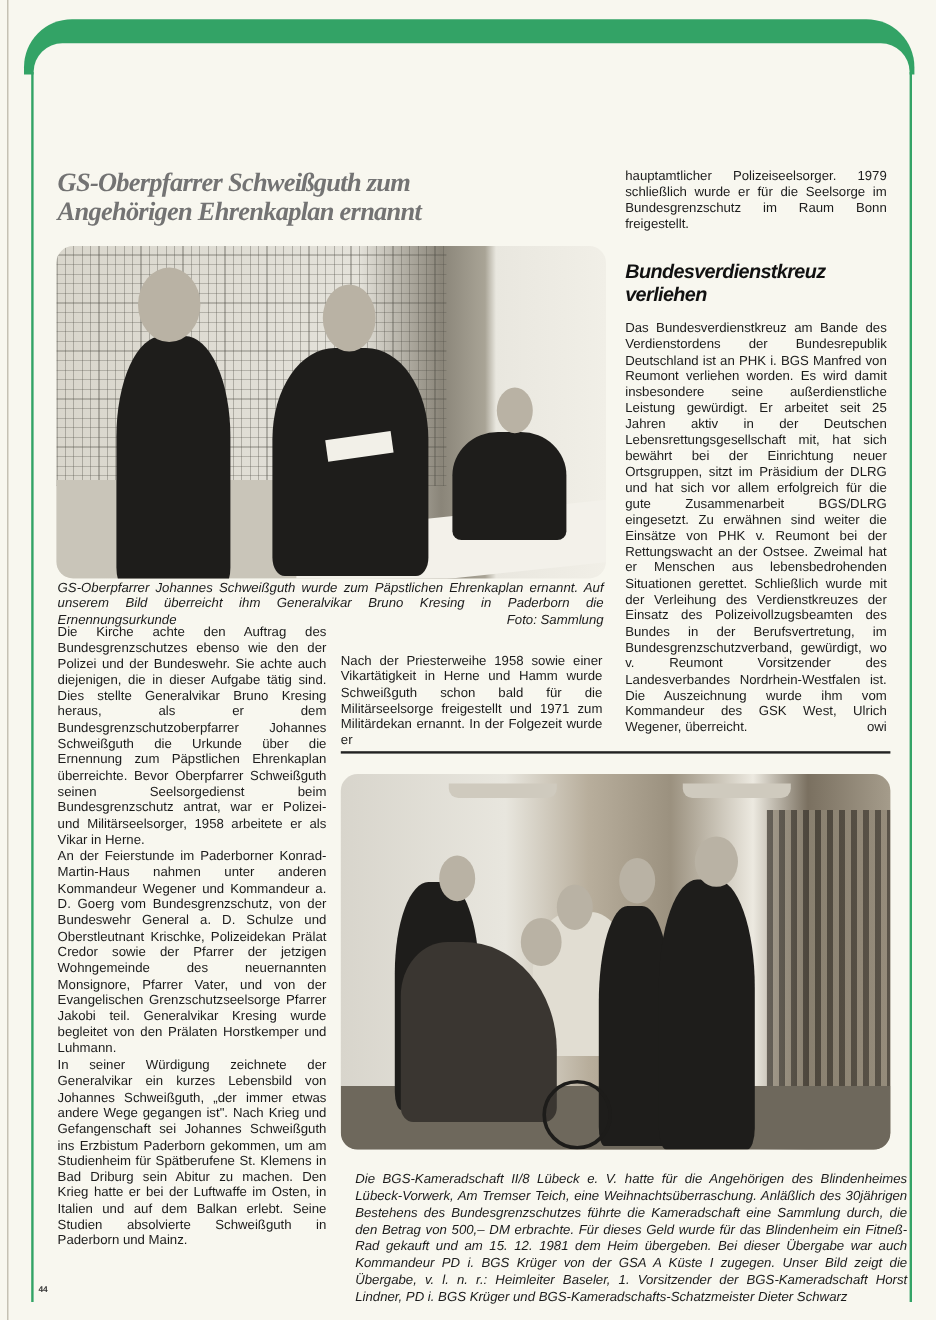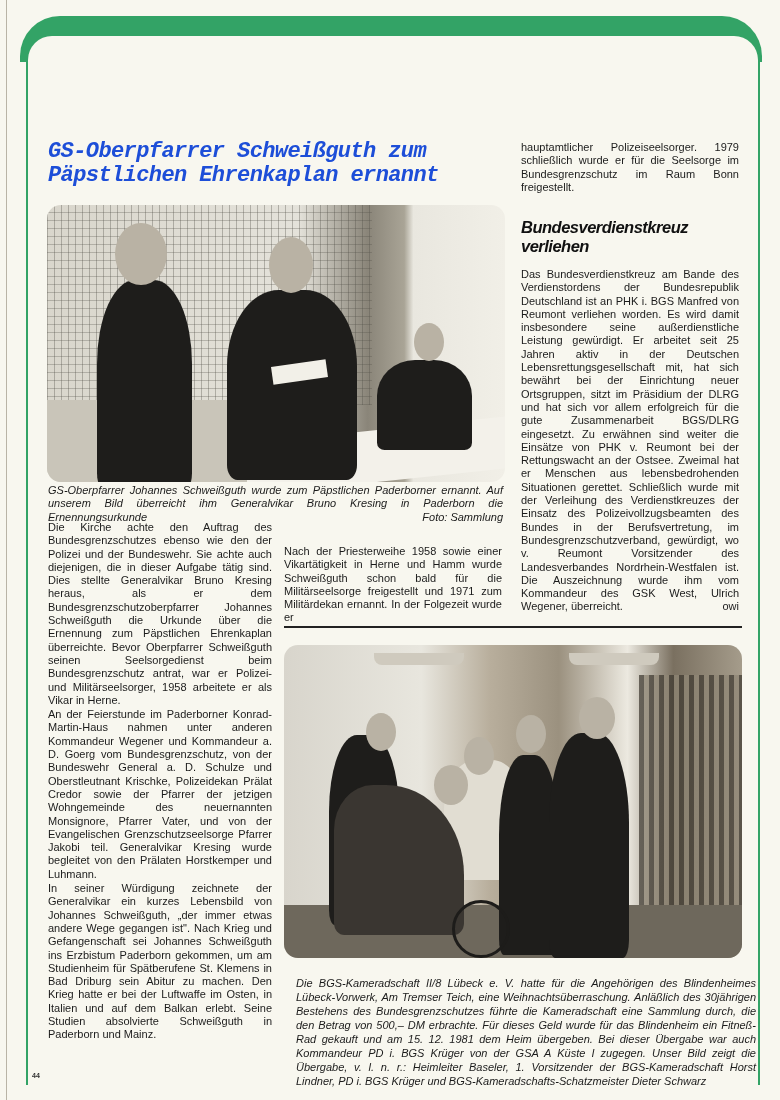--- a/index.html
+++ b/index.html
@@ -26,22 +26,22 @@
     position: absolute; left: 758px; top: 60px; width: 2px; height: 1025px;
     background: #33a366;
   }
   .frame-cover {
     position: absolute; left: 28px; top: 36px; width: 730px; height: 60px;
     background: #f8f7ef; border-radius: 24px 24px 0 0;
   }
 
   .headline {
     position: absolute; left: 48px; top: 140px; width: 440px;
-    font-family: Liberation Mono, monospace; font-weight: bold; font-style: italic;
-    font-size: 22px; line-height: 24px; letter-spacing: -0.6px; color: #1d4ed8;
+    font-family: Liberation Serif, serif; font-weight: bold; font-style: italic;
+    font-size: 22px; line-height: 24px; letter-spacing: -0.6px; color: #737373;
     margin: 0;
   }
   .subhead {
     position: absolute; left: 521px; top: 218px; width: 230px;
     font-family: Liberation Sans, sans-serif; font-weight: bold; font-style: italic;
     font-size: 16.5px; line-height: 19px; letter-spacing: -0.5px; color: #111; margin: 0;
   }
   .col {
     position: absolute; font-size: 11px; line-height: 13.3px;
     text-align: justify; hyphens: manual; color: #1b1b1b;
@@ -121,38 +121,38 @@
 
 <div class="page-edge"></div>
 
 <div class="frame-top"></div>
 <div class="frame-cover"></div>
 <div class="frame-left-line"></div>
 <div class="frame-right-line"></div>
 
 <h1 class="headline">
   <span>GS-Oberpfarrer Schweißguth zum</span><br>
-  <span>Päpstlichen Ehrenkaplan ernannt</span>
+  <span>Angehörigen Ehrenkaplan ernannt</span>
 </h1>
 
 <div class="photo1">
   <div class="grid"></div>
   <div class="sofa"></div>
   <div class="table"></div>
   <div class="person p1"></div>
   <div class="head h1"></div>
   <div class="person p2"></div>
   <div class="head h2"></div>
   <div class="paper"></div>
   <div class="person p3"></div>
   <div class="head h3"></div>
 </div>
 
 <p class="caption1">
-  <span>GS-Oberpfarrer Johannes Schweißguth wurde zum Päpstlichen Paderborner ernannt. Auf unserem Bild überreicht ihm Generalvikar Bruno Kresing in Paderborn die Ernennungsurkunde</span>
+  <span>GS-Oberpfarrer Johannes Schweißguth wurde zum Päpstlichen Ehrenkaplan ernannt. Auf unserem Bild überreicht ihm Generalvikar Bruno Kresing in Paderborn die Ernennungsurkunde</span>
   <span class="credit1">Foto: Sammlung</span>
 </p>
 
 <div class="col col-left">
   <p>Die Kirche achte den Auftrag des Bundesgrenzschutzes ebenso wie den der Polizei und der Bundeswehr. Sie achte auch diejenigen, die in dieser Aufgabe tätig sind. Dies stellte Generalvikar Bruno Kresing heraus, als er dem Bundesgrenzschutzoberpfarrer Johannes Schweißguth die Urkunde über die Ernennung zum Päpstlichen Ehrenkaplan überreichte. Bevor Oberpfarrer Schweißguth seinen Seelsorgedienst beim Bundesgrenzschutz antrat, war er Polizei- und Militärseelsorger, 1958 arbeitete er als Vikar in Herne.</p>
   <p>An der Feierstunde im Paderborner Konrad-Martin-Haus nahmen unter anderen Kommandeur Wegener und Kommandeur a. D. Goerg vom Bundesgrenzschutz, von der Bundeswehr General a. D. Schulze und Oberstleutnant Krischke, Polizeidekan Prälat Credor sowie der Pfarrer der jetzigen Wohngemeinde des neuernannten Monsignore, Pfarrer Vater, und von der Evangelischen Grenzschutzseelsorge Pfarrer Jakobi teil. Generalvikar Kresing wurde begleitet von den Prälaten Horstkemper und Luhmann.</p>
   <p>In seiner Würdigung zeichnete der Generalvikar ein kurzes Lebensbild von Johannes Schweißguth, „der immer etwas andere Wege gegangen ist". Nach Krieg und Gefangenschaft sei Johannes Schweißguth ins Erzbistum Paderborn gekommen, um am Studienheim für Spätberufene St. Klemens in Bad Driburg sein Abitur zu machen. Den Krieg hatte er bei der Luftwaffe im Osten, in Italien und auf dem Balkan erlebt. Seine Studien absolvierte Schweißguth in Paderborn und Mainz.</p>
 </div>
 
 <div class="col col-mid">

